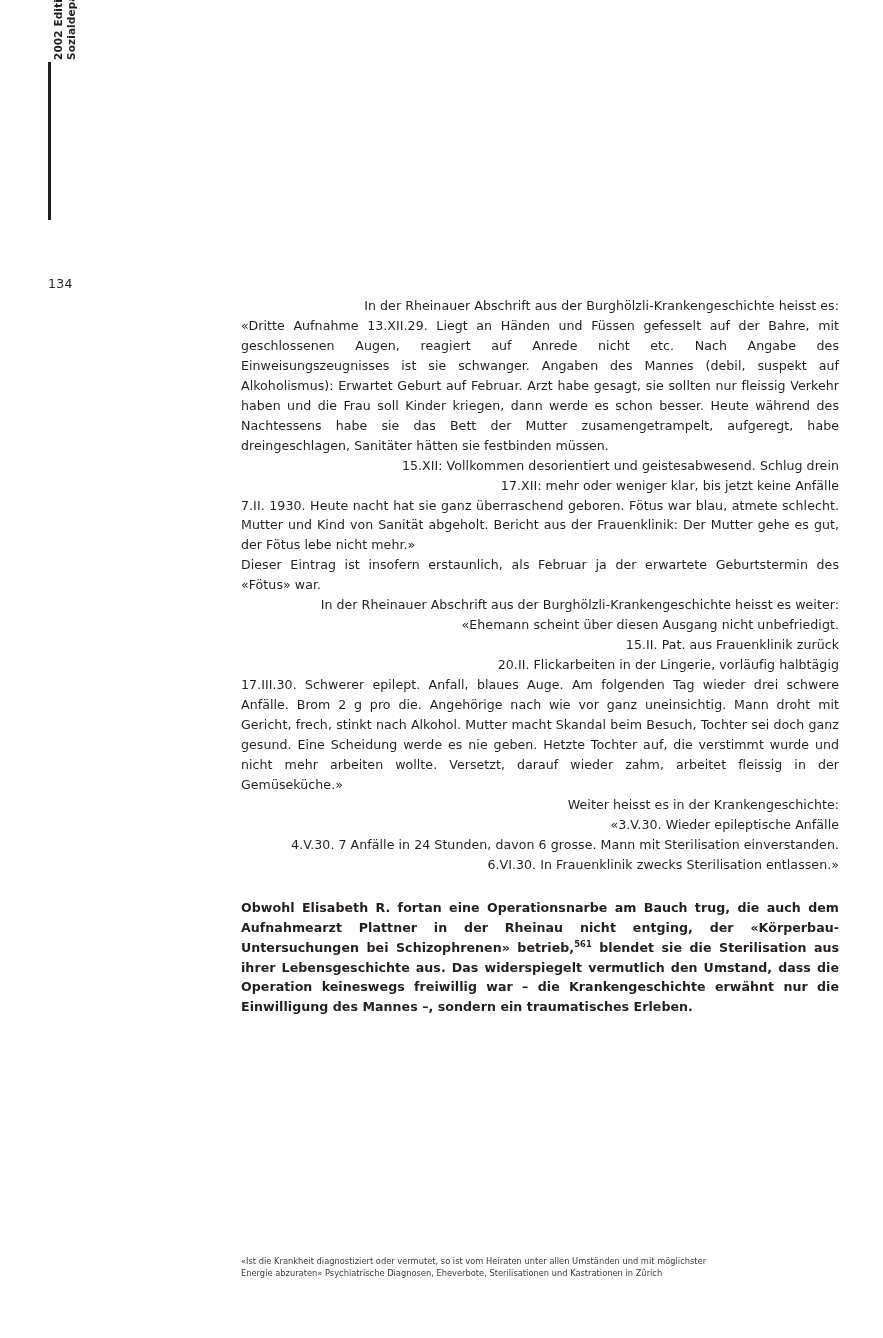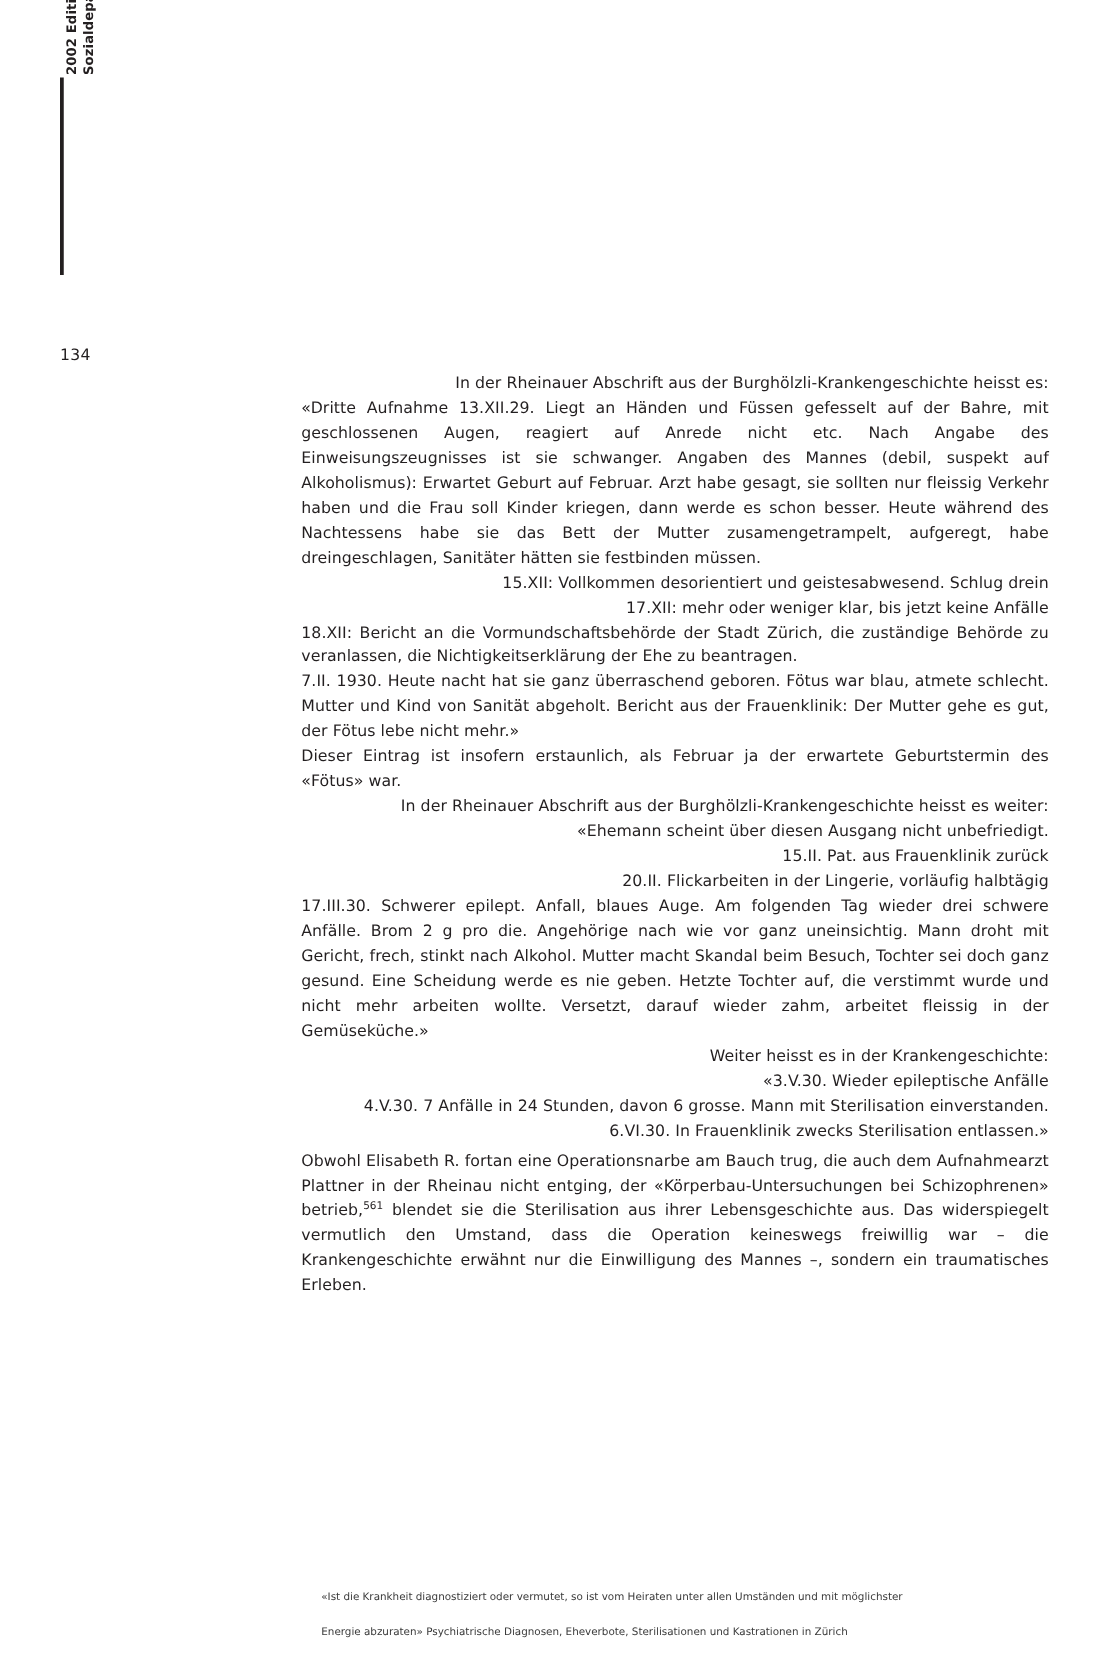--- a/index.html
+++ b/index.html
@@ -68,38 +68,39 @@
     font-size: 12.6px;
     line-height: 1.585;
     text-align: justify;
     text-justify: inter-word;
     letter-spacing: 0.004em;
   }
   #textcol p.nojust {
     text-align: right;
   }
   #textcol p.gap-before {
-    margin-top: 4px;
+    margin-top: 23px;
+    font-weight: bold;
   }
 
   sup.fn {
     font-size: 8.4px;
     vertical-align: super;
     line-height: 0;
   }
 
   
   #footer {
     position: absolute;
     left: 241px;
     top: 1256px;
     width: 600px;
   }
   #footer p {
-    margin: 16px;
+    margin: 0;
     font-size: 8.3px;
     line-height: 1.42;
     color: #3a3a3a;
     text-align: left;
   }
 </style>
 </head>
 <body>
 
 <div id="spine-rule"></div>
@@ -109,21 +110,20 @@
   <div class="spine-line">Sozialdepartement der Stadt Zürich</div>
 </div>
 
 <div id="folio">134</div>
 
 <div id="textcol">
   <p class="nojust">In der Rheinauer Abschrift aus der Burghölzli-Krankengeschichte heisst es:</p>
   <p>«Dritte Aufnahme 13.XII.29. Liegt an Händen und Füssen gefesselt auf der Bahre, mit geschlossenen Augen, reagiert auf Anrede nicht etc. Nach Angabe des Einweisungszeugnisses ist sie schwanger. Angaben des Mannes (debil, suspekt auf Alkoholismus): Erwartet Geburt auf Februar. Arzt habe gesagt, sie sollten nur fleissig Verkehr haben und die Frau soll Kinder kriegen, dann werde es schon besser. Heute während des Nachtessens habe sie das Bett der Mutter zusamengetrampelt, aufgeregt, habe dreingeschlagen, Sanitäter hätten sie festbinden müssen.</p>
   <p class="nojust">15.XII: Vollkommen desorientiert und geistesabwesend. Schlug drein</p>
   <p class="nojust">17.XII: mehr oder weniger klar, bis jetzt keine Anfälle</p>
-  <p>18.XII: Bericht an die Vormundschaftsbehörde der Stadt Zürich, die zuständige Behörde zu veranlassen, die Nichtigkeitserklärung der Ehe zu beantragen.</p>
   <p>7.II. 1930. Heute nacht hat sie ganz überraschend geboren. Fötus war blau, atmete schlecht. Mutter und Kind von Sanität abgeholt. Bericht aus der Frauenklinik: Der Mutter gehe es gut, der Fötus lebe nicht mehr.»</p>
   <p>Dieser Eintrag ist insofern erstaunlich, als Februar ja der erwartete Geburtstermin des «Fötus» war.</p>
   <p class="nojust">In der Rheinauer Abschrift aus der Burghölzli-Krankengeschichte heisst es weiter:</p>
   <p class="nojust">«Ehemann scheint über diesen Ausgang nicht unbefriedigt.</p>
   <p class="nojust">15.II. Pat. aus Frauenklinik zurück</p>
   <p class="nojust">20.II. Flickarbeiten in der Lingerie, vorläufig halbtägig</p>
   <p>17.III.30. Schwerer epilept. Anfall, blaues Auge. Am folgenden Tag wieder drei schwere Anfälle. Brom 2 g pro die. Angehörige nach wie vor ganz uneinsichtig. Mann droht mit Gericht, frech, stinkt nach Alkohol. Mutter macht Skandal beim Besuch, Tochter sei doch ganz gesund. Eine Scheidung werde es nie geben. Hetzte Tochter auf, die verstimmt wurde und nicht mehr arbeiten wollte. Versetzt, darauf wieder zahm, arbeitet fleissig in der Gemüseküche.»</p>
   <p class="nojust">Weiter heisst es in der Krankengeschichte:</p>
   <p class="nojust">«3.V.30.  Wieder epileptische Anfälle</p>
   <p class="nojust">4.V.30.  7 Anfälle in 24 Stunden, davon 6 grosse. Mann mit Sterilisation einverstanden.</p>

